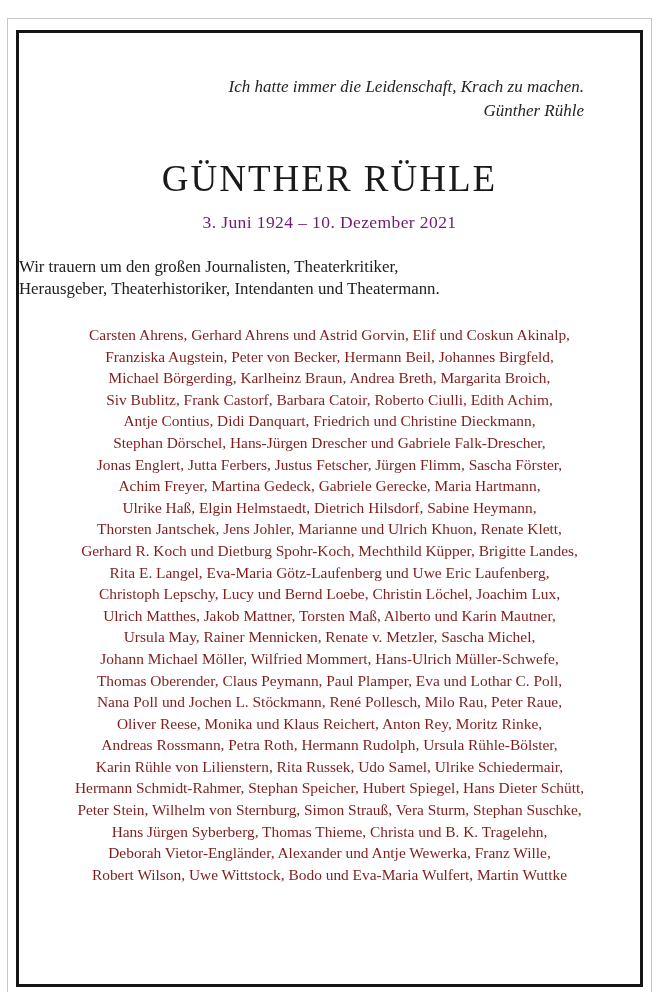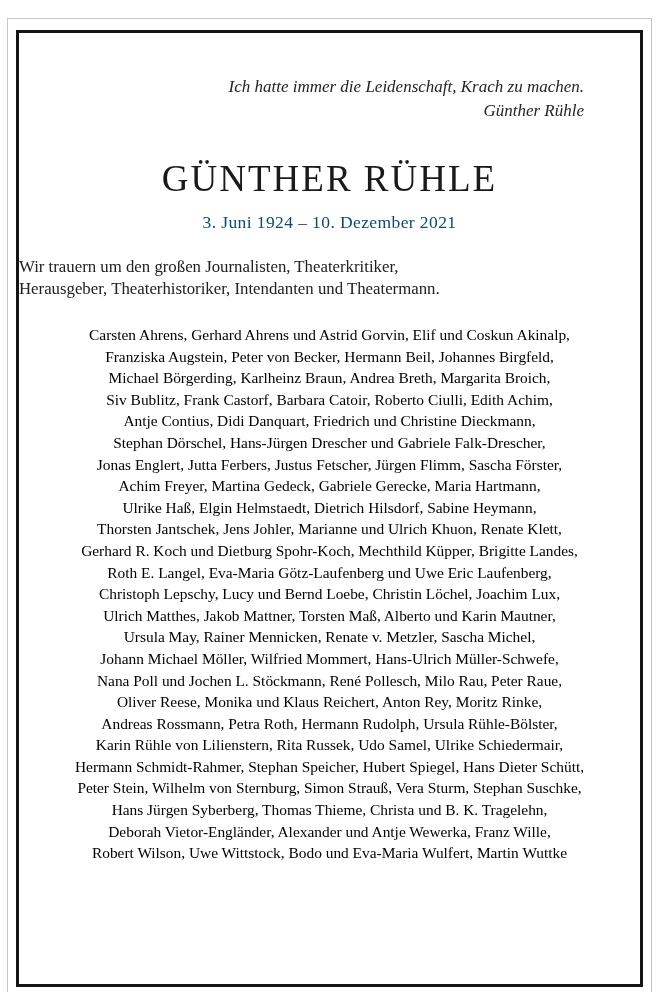--- a/index.html
+++ b/index.html
@@ -51,36 +51,36 @@
     font-weight: normal;
     letter-spacing: 2px;
     line-height: 44px;
     color: #1a1a1a;
   }
   .life-dates {
     margin-top: 11px;
     text-align: center;
     font-size: 17.5px;
     letter-spacing: 0.4px;
-    color: #0c4a6e;
+    color: #701a75;
   }
   .mourning {
     margin-top: 23px;
     text-align: left;
     font-size: 16.8px;
     line-height: 22px;
     color: #212121;
   }
   .names {
     margin-top: 24px;
     padding: 0 8px;
     text-align: center;
     font-size: 15.4px;
     line-height: 21.6px;
-    color: #000000;
+    color: #7f1d1d;
   }
   .m-line, .n-line {
     white-space: nowrap;
   }
 </style>
 </head>
 <body>
 
 <div class="sheet">
   <div class="page-edge-line"></div>
@@ -105,25 +105,26 @@
         <div class="n-line">Franziska Augstein, Peter von Becker, Hermann Beil, Johannes Birgfeld,</div>
         <div class="n-line">Michael Börgerding, Karlheinz Braun, Andrea Breth, Margarita Broich,</div>
         <div class="n-line">Siv Bublitz, Frank Castorf, Barbara Catoir, Roberto Ciulli, Edith Achim,</div>
         <div class="n-line">Antje Contius, Didi Danquart, Friedrich und Christine Dieckmann,</div>
         <div class="n-line">Stephan Dörschel, Hans-Jürgen Drescher und Gabriele Falk-Drescher,</div>
         <div class="n-line">Jonas Englert, Jutta Ferbers, Justus Fetscher, Jürgen Flimm, Sascha Förster,</div>
         <div class="n-line">Achim Freyer, Martina Gedeck, Gabriele Gerecke, Maria Hartmann,</div>
         <div class="n-line">Ulrike Haß, Elgin Helmstaedt, Dietrich Hilsdorf, Sabine Heymann,</div>
         <div class="n-line">Thorsten Jantschek, Jens Johler, Marianne und Ulrich Khuon, Renate Klett,</div>
         <div class="n-line">Gerhard R. Koch und Dietburg Spohr-Koch, Mechthild Küpper, Brigitte Landes,</div>
-        <div class="n-line">Roth E. Langel, Eva-Maria Götz-Laufenberg und Uwe Eric Laufenberg,</div>
+        <div class="n-line">Rita E. Langel, Eva-Maria Götz-Laufenberg und Uwe Eric Laufenberg,</div>
         <div class="n-line">Christoph Lepschy, Lucy und Bernd Loebe, Christin Löchel, Joachim Lux,</div>
         <div class="n-line">Ulrich Matthes, Jakob Mattner, Torsten Maß, Alberto und Karin Mautner,</div>
         <div class="n-line">Ursula May, Rainer Mennicken, Renate v. Metzler, Sascha Michel,</div>
         <div class="n-line">Johann Michael Möller, Wilfried Mommert, Hans-Ulrich Müller-Schwefe,</div>
+        <div class="n-line">Thomas Oberender, Claus Peymann, Paul Plamper, Eva und Lothar C. Poll,</div>
         <div class="n-line">Nana Poll und Jochen L. Stöckmann, René Pollesch, Milo Rau, Peter Raue,</div>
         <div class="n-line">Oliver Reese, Monika und Klaus Reichert, Anton Rey, Moritz Rinke,</div>
         <div class="n-line">Andreas Rossmann, Petra Roth, Hermann Rudolph, Ursula Rühle-Bölster,</div>
         <div class="n-line">Karin Rühle von Lilienstern, Rita Russek, Udo Samel, Ulrike Schiedermair,</div>
         <div class="n-line">Hermann Schmidt-Rahmer, Stephan Speicher, Hubert Spiegel, Hans Dieter Schütt,</div>
         <div class="n-line">Peter Stein, Wilhelm von Sternburg, Simon Strauß, Vera Sturm, Stephan Suschke,</div>
         <div class="n-line">Hans Jürgen Syberberg, Thomas Thieme, Christa und B. K. Tragelehn,</div>
         <div class="n-line">Deborah Vietor-Engländer, Alexander und Antje Wewerka, Franz Wille,</div>
         <div class="n-line">Robert Wilson, Uwe Wittstock, Bodo und Eva-Maria Wulfert, Martin Wuttke</div>
       </div>

